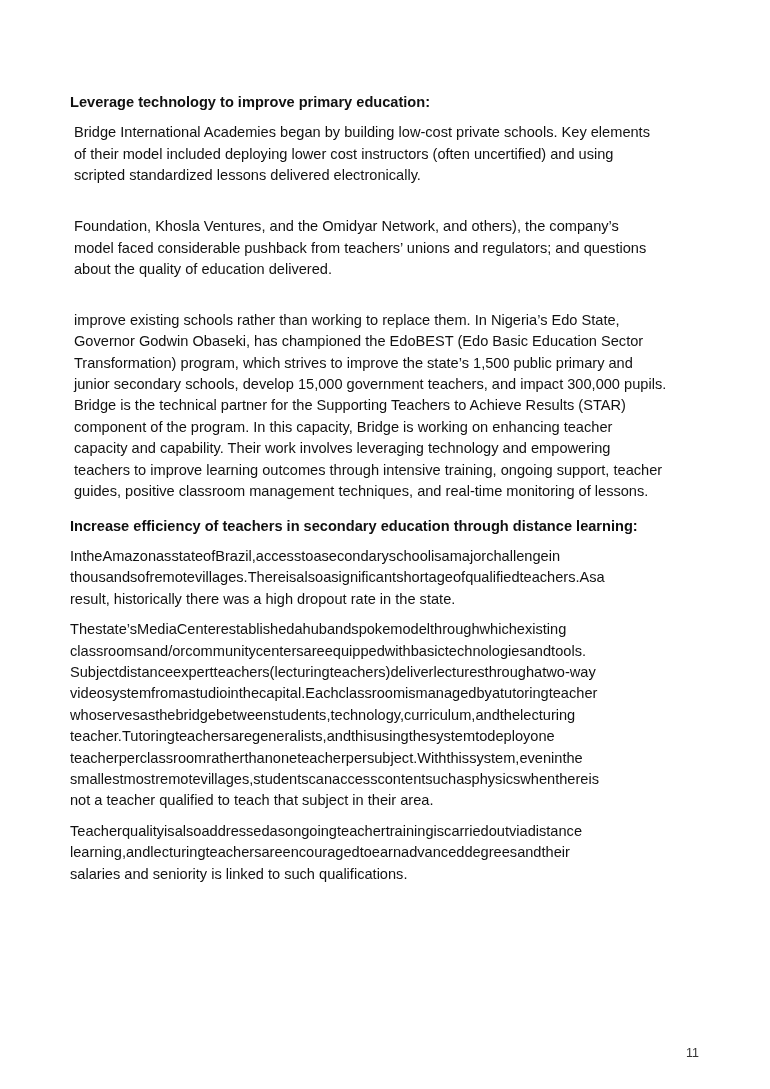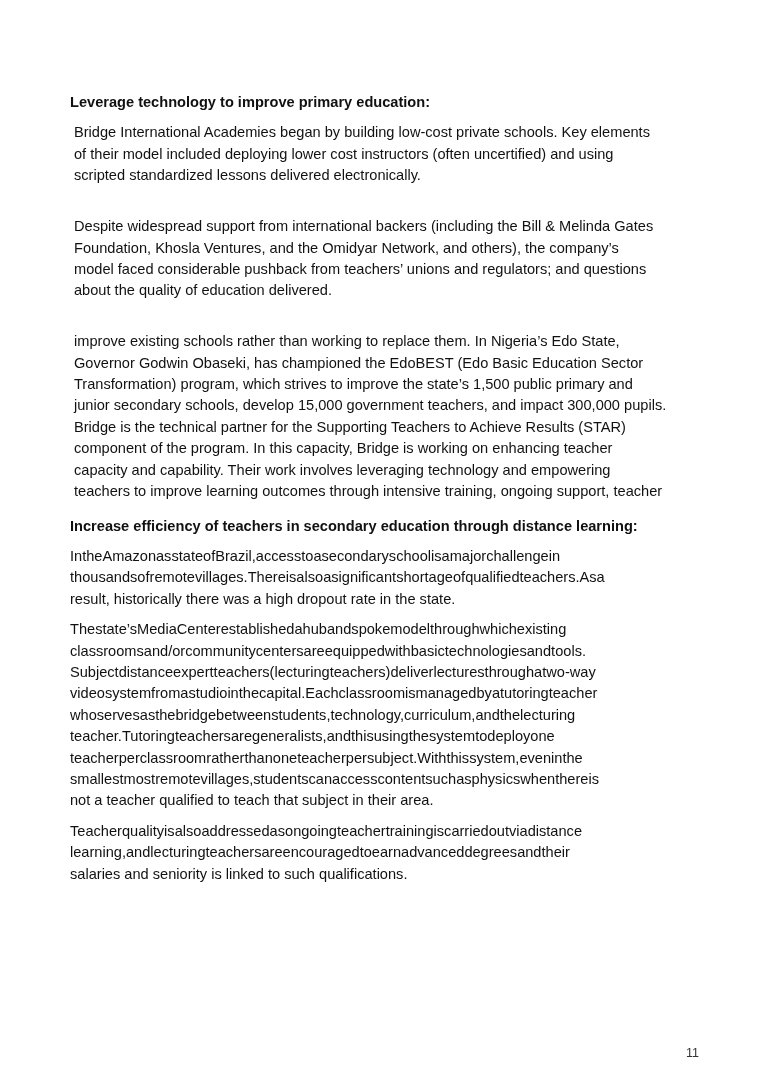--- a/index.html
+++ b/index.html
@@ -74,36 +74,36 @@
   <div class="heading">Leverage technology to improve primary education:</div>
 
   <div class="para ragged">
     <span class="line">Bridge International Academies began by building low-cost private schools. Key elements</span>
     <span class="line">of their model included deploying lower cost instructors (often uncertified)  and using</span>
     <span class="line">scripted standardized lessons delivered electronically.</span>
   </div>
   <div class="gap-big"></div>
 
   <div class="para ragged">
-    <span class="line">Despite widespread support from international backers (including the Bill &amp; Melinda Gates</span>
     <span class="line">Foundation, Khosla Ventures, and the Omidyar Network, and others),  the company’s</span>
     <span class="line">model faced considerable pushback from teachers’ unions and regulators; and questions</span>
     <span class="line">about the quality of education delivered.</span>
   </div>
   <div class="gap-big"></div>
 
   <div class="para ragged">
     <span class="line">improve existing schools rather than working to replace them. In Nigeria’s Edo State,</span>
     <span class="line">Governor Godwin Obaseki,  has championed the EdoBEST (Edo Basic Education Sector</span>
     <span class="line">Transformation) program, which strives to improve the state’s 1,500 public primary and</span>
     <span class="line">junior secondary schools, develop 15,000 government teachers, and impact 300,000 pupils.</span>
     <span class="line">Bridge is the technical partner for the Supporting Teachers to Achieve Results (STAR)</span>
     <span class="line">component of the program.  In this capacity, Bridge is working on enhancing teacher</span>
     <span class="line">capacity and capability. Their work involves leveraging technology and empowering</span>
     <span class="line">teachers to improve learning outcomes through intensive training, ongoing support, teacher</span>
+    <span class="line">guides, positive classroom management techniques, and real-time monitoring of lessons.</span>
   </div>
   <div class="gap-small"></div>
 
   <div class="heading">Increase efficiency of teachers in secondary education through distance learning:</div>
 
   <div class="justified">
     <span class="line">
         <span class="line-inner">
           <span>In</span>
           <span>the</span>

